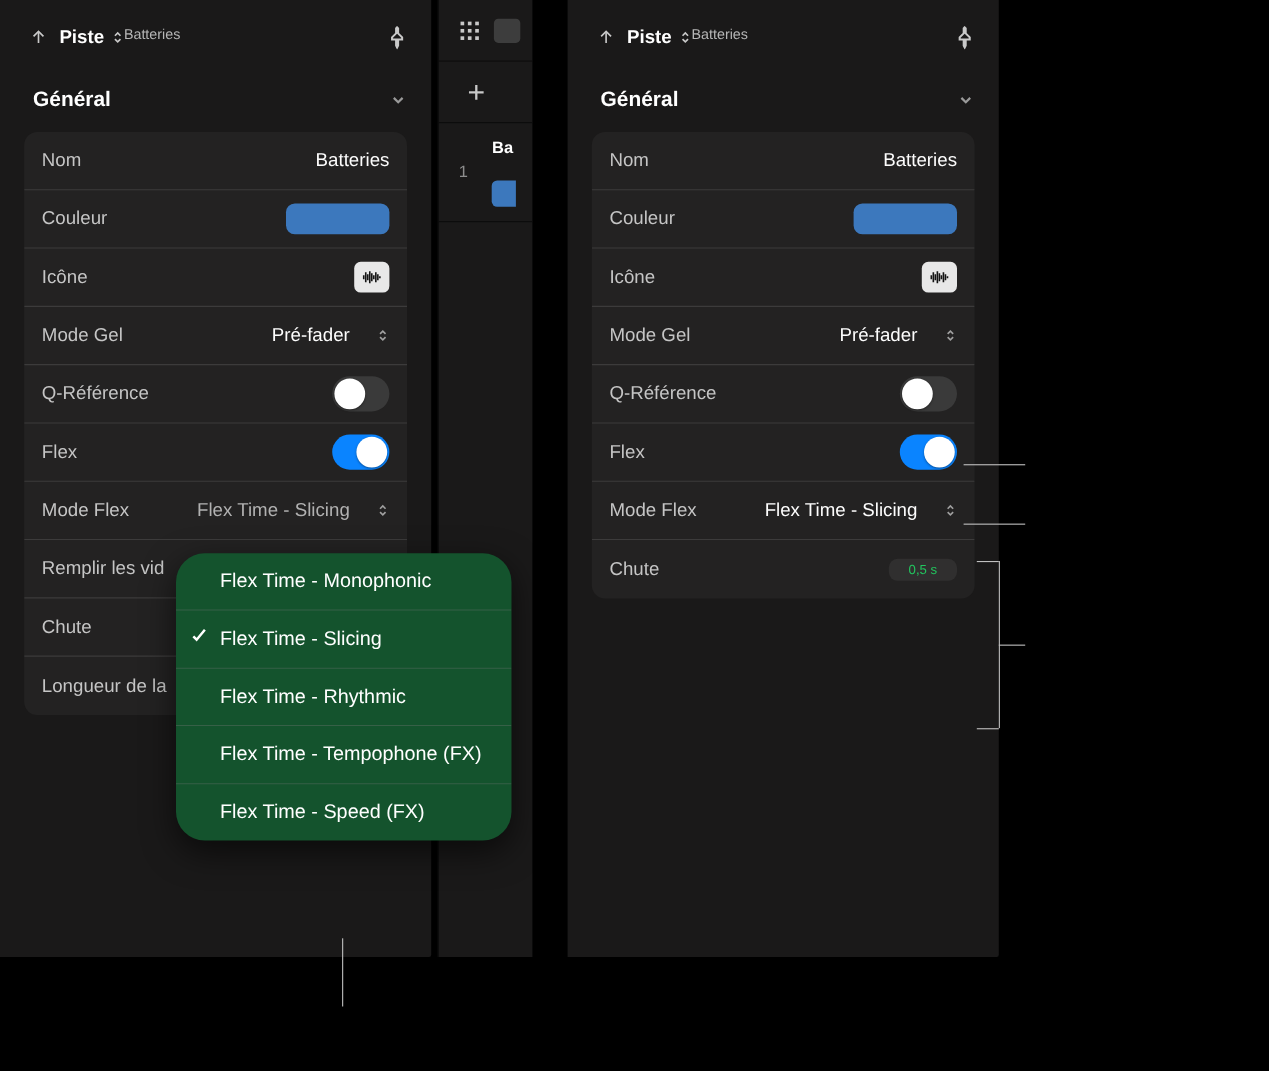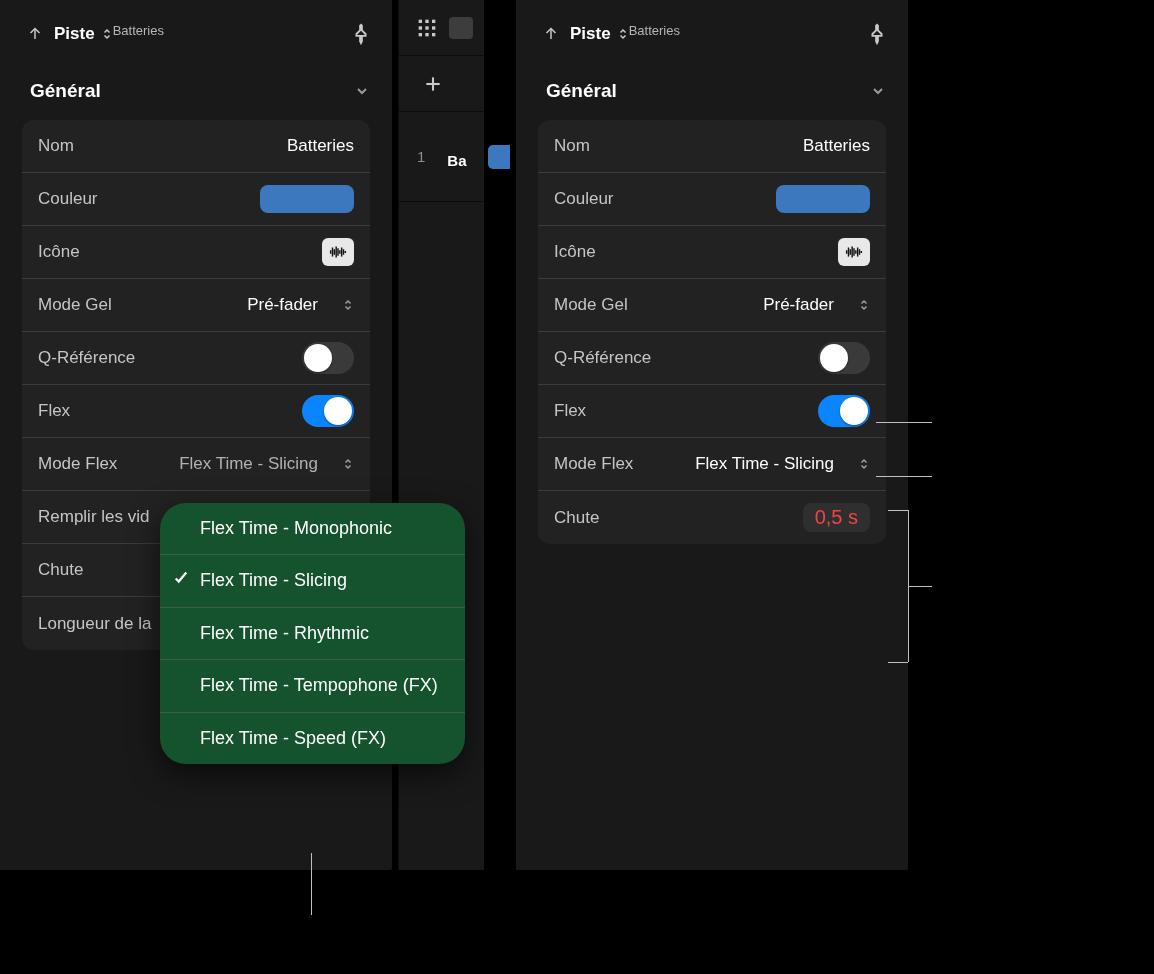--- a/index.html
+++ b/index.html
@@ -142,22 +142,22 @@
     background: #fff;
     box-shadow: 0 1px 2px rgba(0,0,0,0.4);
   }
   .toggle.off .knob { left: 2px; }
   .toggle.on  .knob { left: 22px; }
 
   .pill-value {
     background: #302f2f;
     border-radius: 8px;
     padding: 3px 12px;
-    font-size: 20px;
-    color: #ef4444;
+    font-size: 12px;
+    color: #22c55e;
     min-width: 62px;
     text-align: center;
   }
 
   
   .mid-strip {
     position: absolute;
     left: 398px;
     top: 0;
     width: 86px;
@@ -188,21 +188,21 @@
   .plus-icon svg { width: 20px; height: 20px; }
   .mid-cell {
     height: 90px;
     display: flex;
     align-items: center;
     padding-left: 18px;
     gap: 22px;
     border-bottom: 1px solid #0c0c0c;
   }
   .mid-cell .num { color:#8d8d8d; font-size: 15px; }
-  .mid-cell .frag { display:flex; flex-direction:row; gap:21px;align-items:flex-end; }
+  .mid-cell .frag { display:flex; flex-direction:column; gap:21px; }
   .mid-cell .txt { color:#fff; font-size:15px; font-weight:600; }
   .mid-cell .chip { width: 22px; height:24px; background:#3c78bd; border-radius:5px 0 0 5px; }
 
   
   .dropdown {
     position: absolute;
     left: 160px;
     top: 503px;
     width: 305px;
     background: #14532d;

